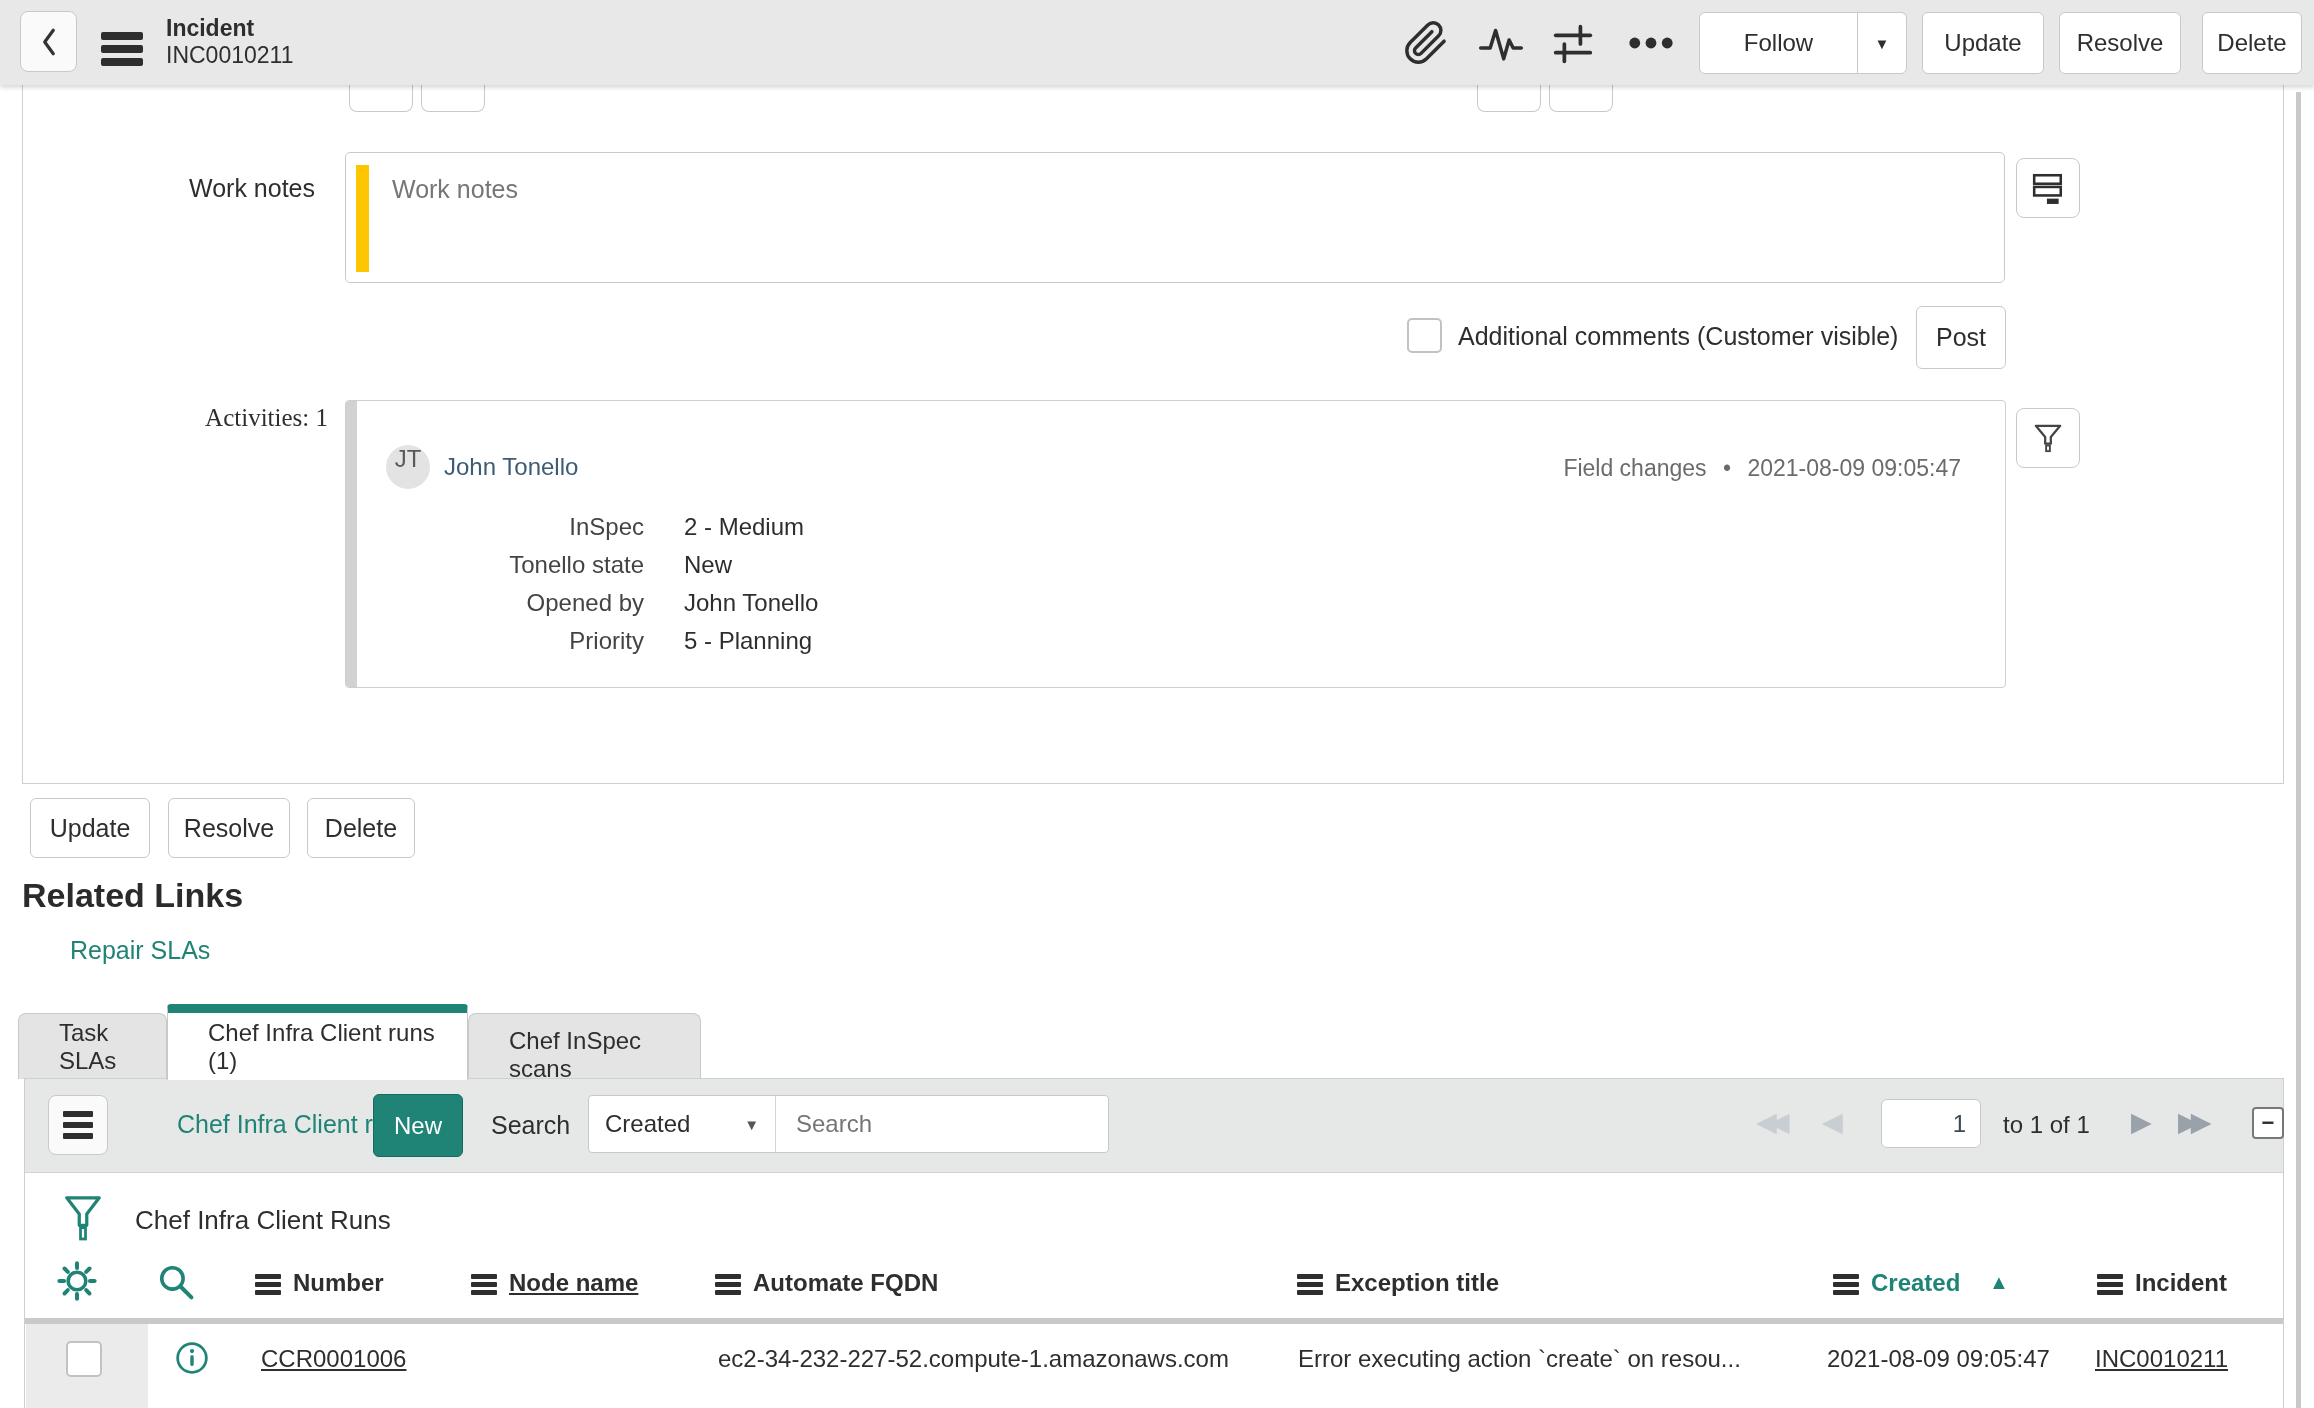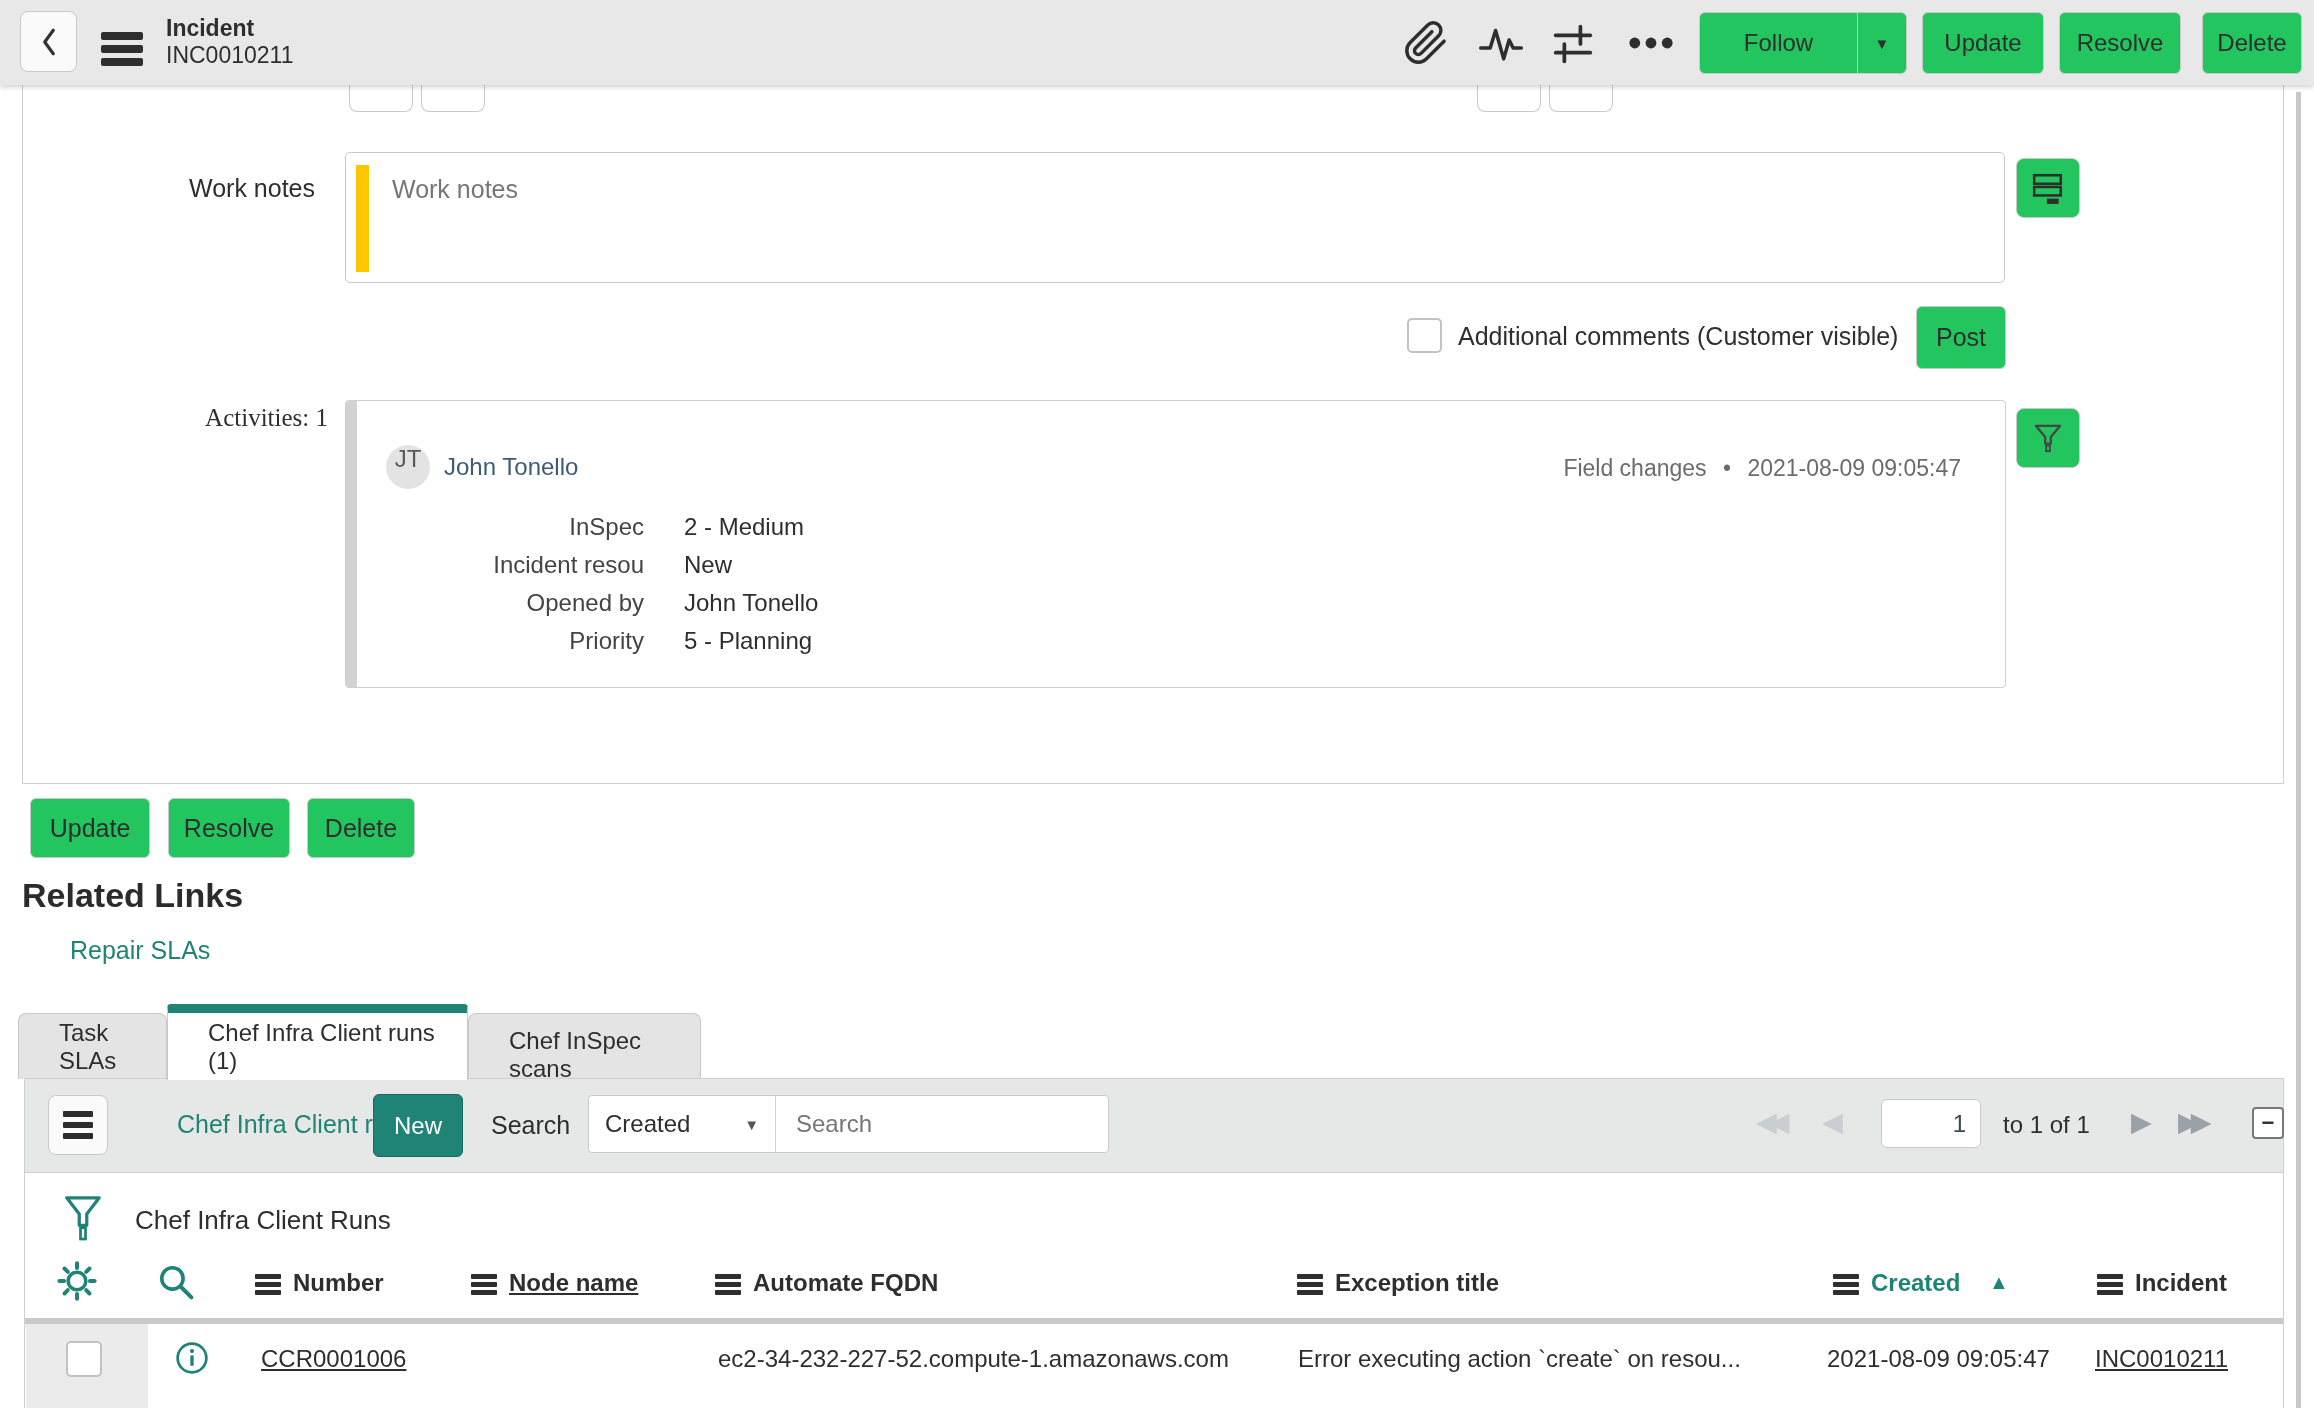--- a/index.html
+++ b/index.html
@@ -3,21 +3,21 @@
 <meta charset="utf-8">
 <style>
   html,body{margin:0;padding:0;background:#fff;}
   .screen{position:relative;width:2314px;height:1408px;overflow:hidden;background:#fff;
     font-family:"Liberation Sans","DejaVu Sans",sans-serif;color:#2e2e2e;}
   .abs{position:absolute;}
 
   
   .header{position:absolute;left:0;top:0;width:2314px;height:85px;background:#e8e8e8;
     box-shadow:0 3px 4px rgba(0,0,0,.14);z-index:30;}
-  .btn{background:#22c55e;border:1px solid #c9c9c9;border-radius:6px;color:#2e2e2e;
+  .btn{background:#ffffff;border:1px solid #c9c9c9;border-radius:6px;color:#2e2e2e;
     font-size:24px;display:flex;align-items:center;justify-content:center;box-sizing:border-box;
     font-family:inherit;cursor:pointer;padding:0;}
   .back-btn{left:20px;top:11px;width:57px;height:61px;border-radius:8px;background:#fafafa;}
   .hbars i{display:block;width:42px;height:8px;background:#2e2e2e;border-radius:2px;margin:5px 0;}
   .title-type{font-size:23px;font-weight:700;line-height:27px;}
   .title-num{font-size:23px;line-height:27px;}
   .split-main{border-right:1px solid #c9c9c9;height:100%;display:flex;align-items:center;justify-content:center;flex:1;}
   .split-arrow{width:48px;height:100%;display:flex;align-items:center;justify-content:center;font-size:15px;color:#2e2e2e;}
 
   
@@ -179,21 +179,21 @@
     </div>
     <div class="author abs" style="left:98px;top:52px;">John Tonello</div>
     <div class="meta abs" style="right:44px;top:54px;white-space:nowrap;">
       <span>Field changes</span>
       <span style="margin:0 10px;">•</span>
       <span>2021-08-09 09:05:47</span>
     </div>
 
     <div class="frow-label abs" style="left:0;top:112px;">InSpec</div>
     <div class="frow-val abs" style="left:338px;top:112px;">2 - Medium</div>
-    <div class="frow-label abs" style="left:0;top:150px;">Incident resou</div>
+    <div class="frow-label abs" style="left:0;top:150px;">Tonello state</div>
     <div class="frow-val abs" style="left:338px;top:150px;">New</div>
     <div class="frow-label abs" style="left:0;top:188px;">Opened by</div>
     <div class="frow-val abs" style="left:338px;top:188px;">John Tonello</div>
     <div class="frow-label abs" style="left:0;top:226px;">Priority</div>
     <div class="frow-val abs" style="left:338px;top:226px;">5 - Planning</div>
   </div>
 
   <button class="btn sq-btn abs" style="left:2016px;top:408px;">
     <svg width="30" height="32" viewBox="0 0 32 32">
       <path d="M3 3 H29 L19 15 V22 H13 V15 Z" fill="none" stroke="#444" stroke-width="2.4" stroke-linejoin="round"></path>

